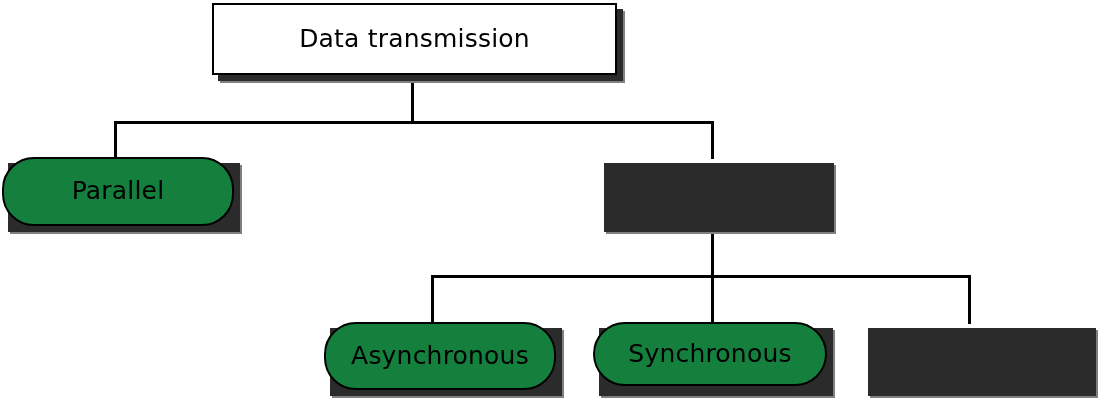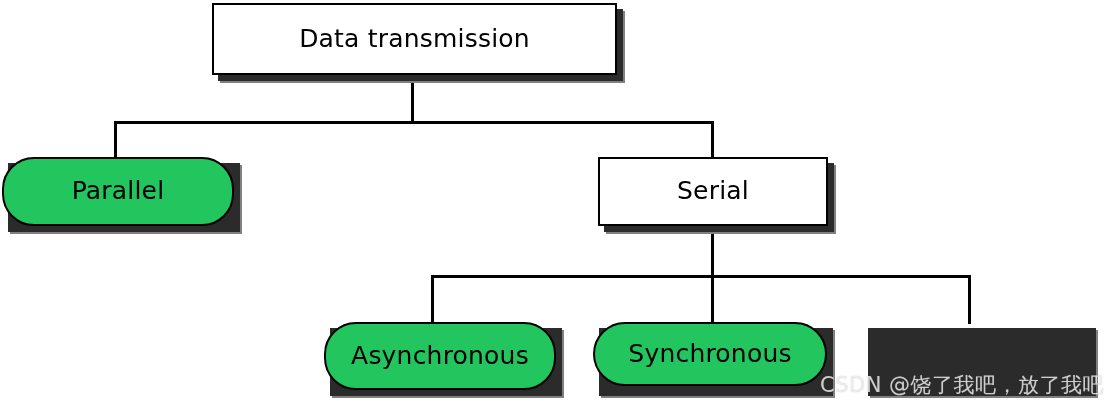--- a/index.html
+++ b/index.html
@@ -34,21 +34,21 @@
     justify-content: center;
     font-family: "DejaVu Sans", sans-serif;
     font-size: 25px;
     font-weight: 400;
     color: #000000;
     letter-spacing: 0.2px;
     white-space: nowrap;
     z-index: 3;
   }
   .node.white { background: #ffffff; }
-  .node.yellow { background: #22c55e; border-radius: 32px; }
+  .node.yellow { background: #15803d; border-radius: 32px; }
 
   
   .shadow-outer {
     position: absolute;
     background: #808080;
     z-index: 1;
   }
   .shadow-inner {
     position: absolute;
     background: #2b2b2b;
@@ -104,34 +104,30 @@
   </div>
 
   <div class="shadow-outer" style="left:10px; top:165px; width:232px; height:69px;"></div>
   <div class="shadow-inner" style="left:8px; top:163px; width:232px; height:69px;"></div>
   <div class="node yellow" style="left:2px; top:157px; width:232px; height:69px;">
     <span class="node-label">Parallel</span>
   </div>
 
   <div class="shadow-outer" style="left:606px; top:165px; width:230px; height:69px;"></div>
   <div class="shadow-inner" style="left:604px; top:163px; width:230px; height:69px;"></div>
-  <div class="node white" style="left:598px; top:157px; width:230px; height:69px;">
-    <span class="node-label">Serial</span>
-  </div>
 
   <div class="shadow-outer" style="left:332px; top:330px; width:232px; height:68px;"></div>
   <div class="shadow-inner" style="left:330px; top:328px; width:232px; height:68px;"></div>
   <div class="node yellow" style="left:324px; top:322px; width:232px; height:68px;align-items:center;">
     <span class="node-label">Asynchronous</span>
   </div>
 
   <div class="shadow-outer" style="left:601px; top:330px; width:234px; height:68px;"></div>
   <div class="shadow-inner" style="left:599px; top:328px; width:234px; height:68px;"></div>
   <div class="node yellow" style="left:593px; top:322px; width:234px; height:64px;">
     <span class="node-label">Synchronous</span>
   </div>
 
   <div class="shadow-outer" style="left:870px; top:330px; width:228px; height:68px;"></div>
   <div class="shadow-inner" style="left:868px; top:328px; width:228px; height:68px;"></div>
 
-  <div id="watermark" style="left:820px; top:371px;">CSDN @饶了我吧，放了我吧</div>
 
 </div>
 
 </body></html>

